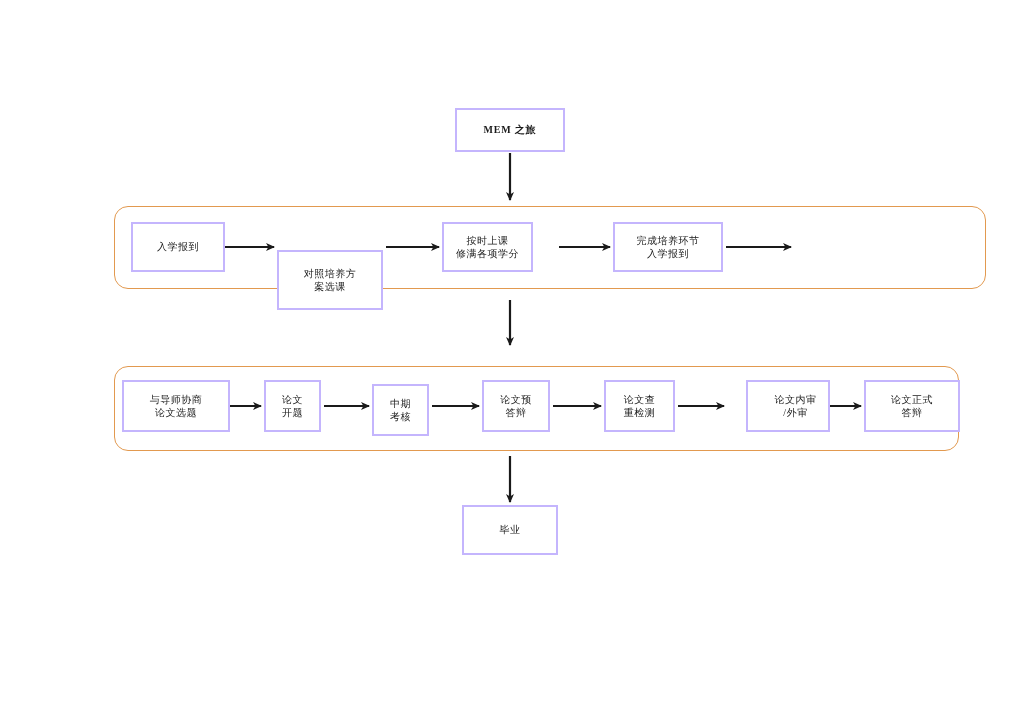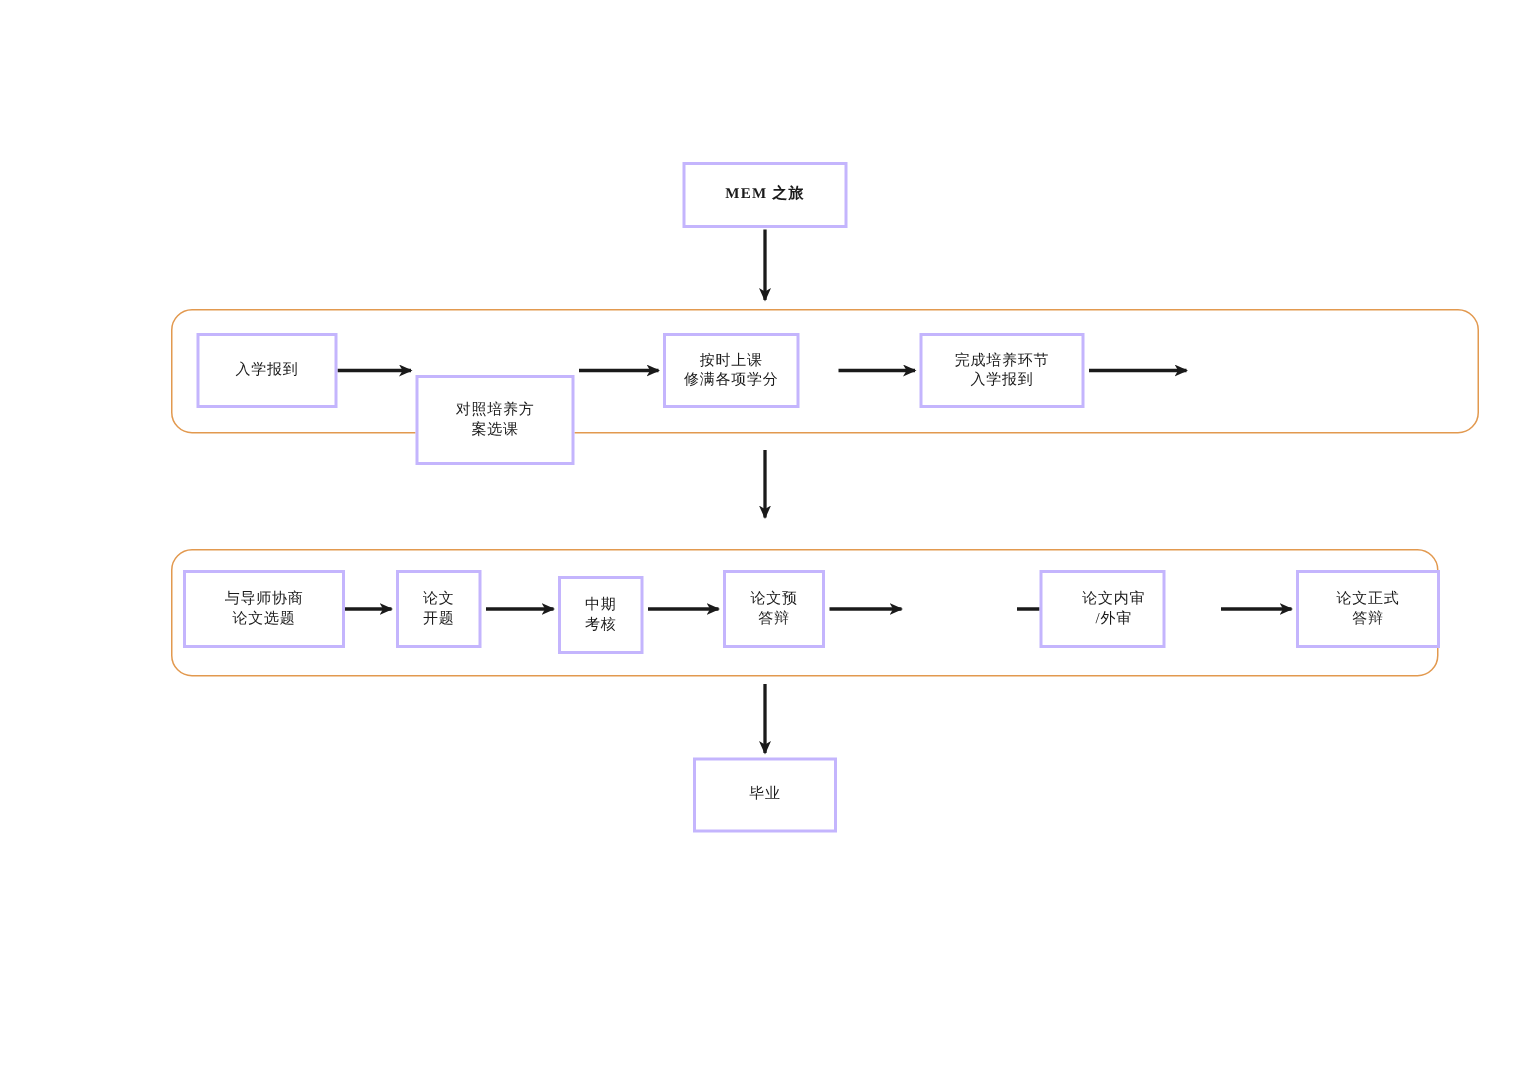--- a/index.html
+++ b/index.html
@@ -98,20 +98,22 @@
 入学报到</div>
 
   <div class="node" id="node-t1" style="left: 122px; top: 380px; width: 108px; height: 52px;">与导师协商
 论文选题</div>
   <div class="node" id="node-t2" style="left: 264px; top: 380px; width: 57px; height: 52px;">论文
 开题</div>
   <div class="node" id="node-t3" style="left: 372px; top: 384px; width: 57px; height: 52px;">中期
 考核</div>
   <div class="node" id="node-t4" style="left: 482px; top: 380px; width: 68px; height: 52px;">论文预
 答辩</div>
-  <div class="node" id="node-t6" style="left: 693px; top: 380px; width: 84px; height: 52px; padding-left: 15px;">论文内审
+  <div class="node" id="node-t5" style="left: 604px; top: 380px; width: 71px; height: 52px;">论文查
+重检测</div>
+  <div class="node" id="node-t6" style="left: 746px; top: 380px; width: 84px; height: 52px; padding-left: 15px;">论文内审
 /外审</div>
   <div class="node" id="node-t7" style="left: 864px; top: 380px; width: 96px; height: 52px;">论文正式
 答辩</div>
 
   <div class="node" id="node-end" style="left: 462px; top: 505px; width: 96px; height: 50px;">毕业</div>
 
 </div>
 
 </body></html>

